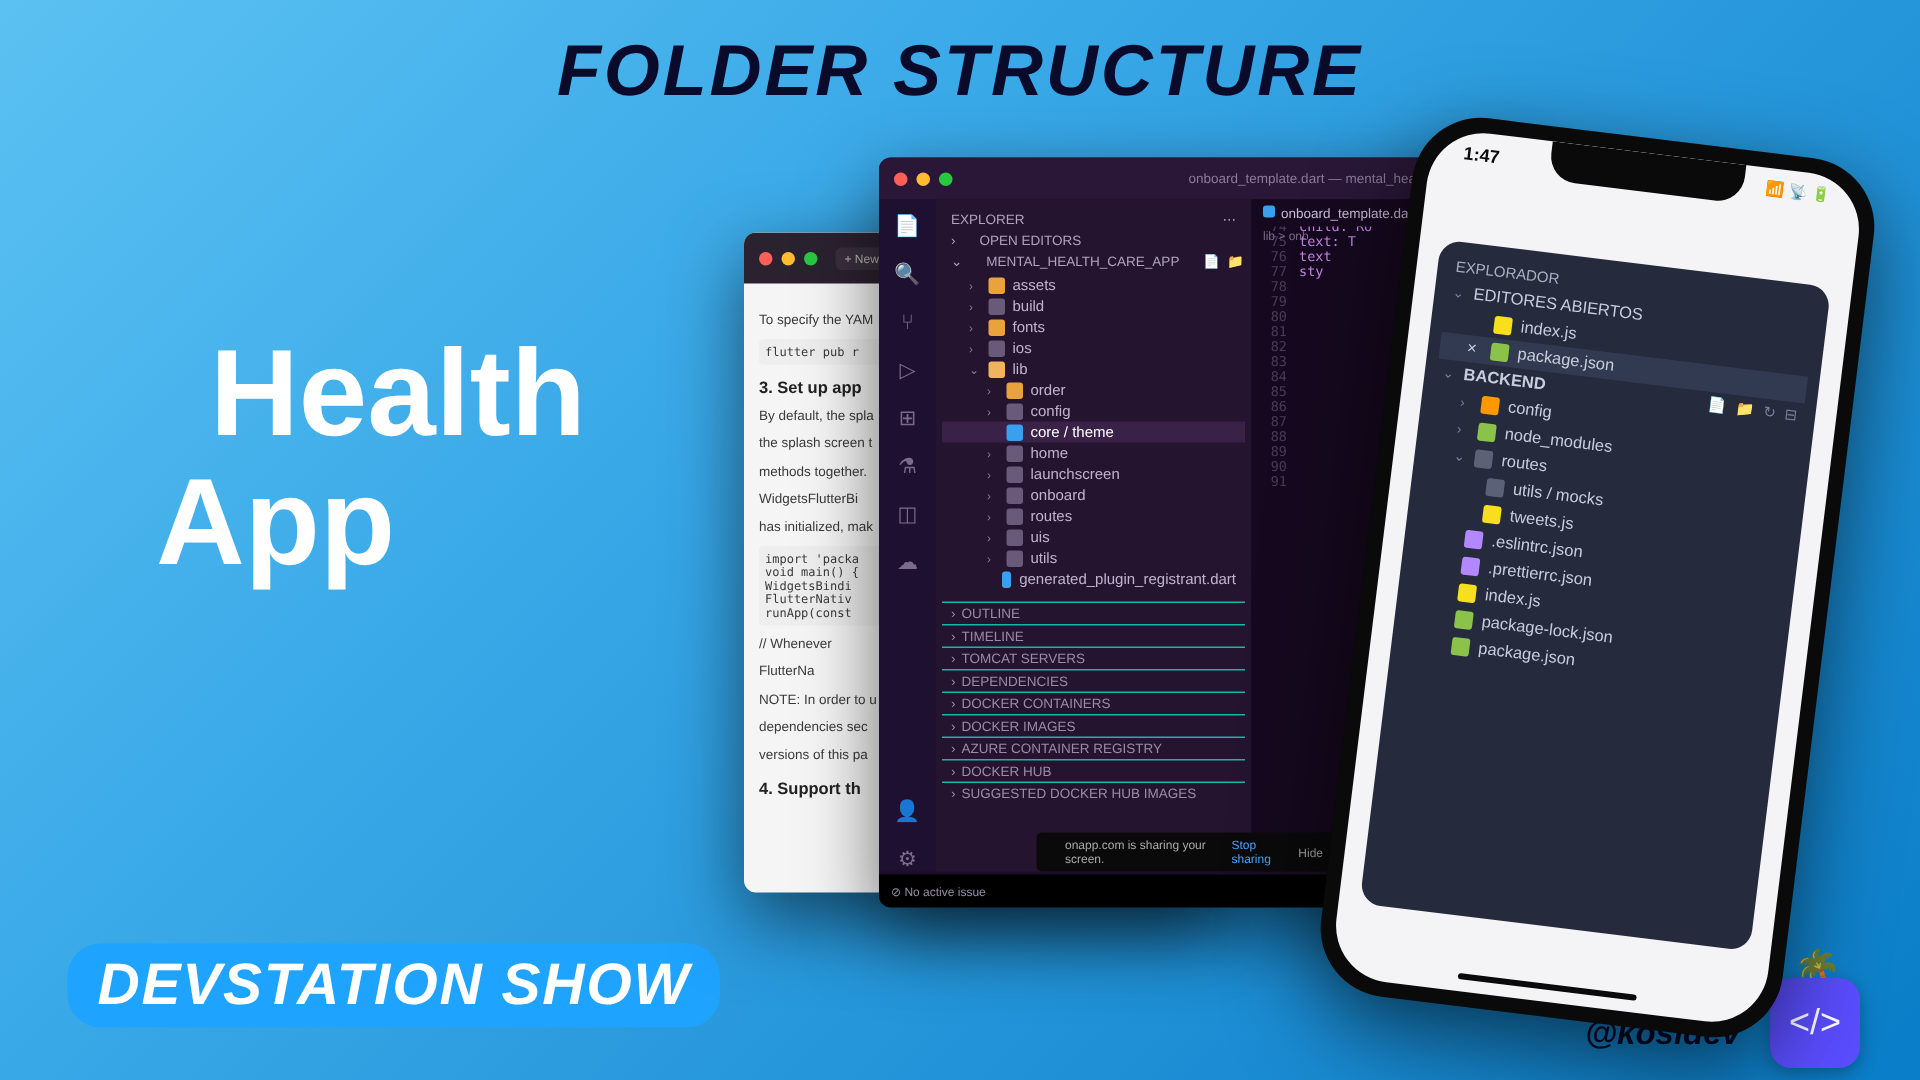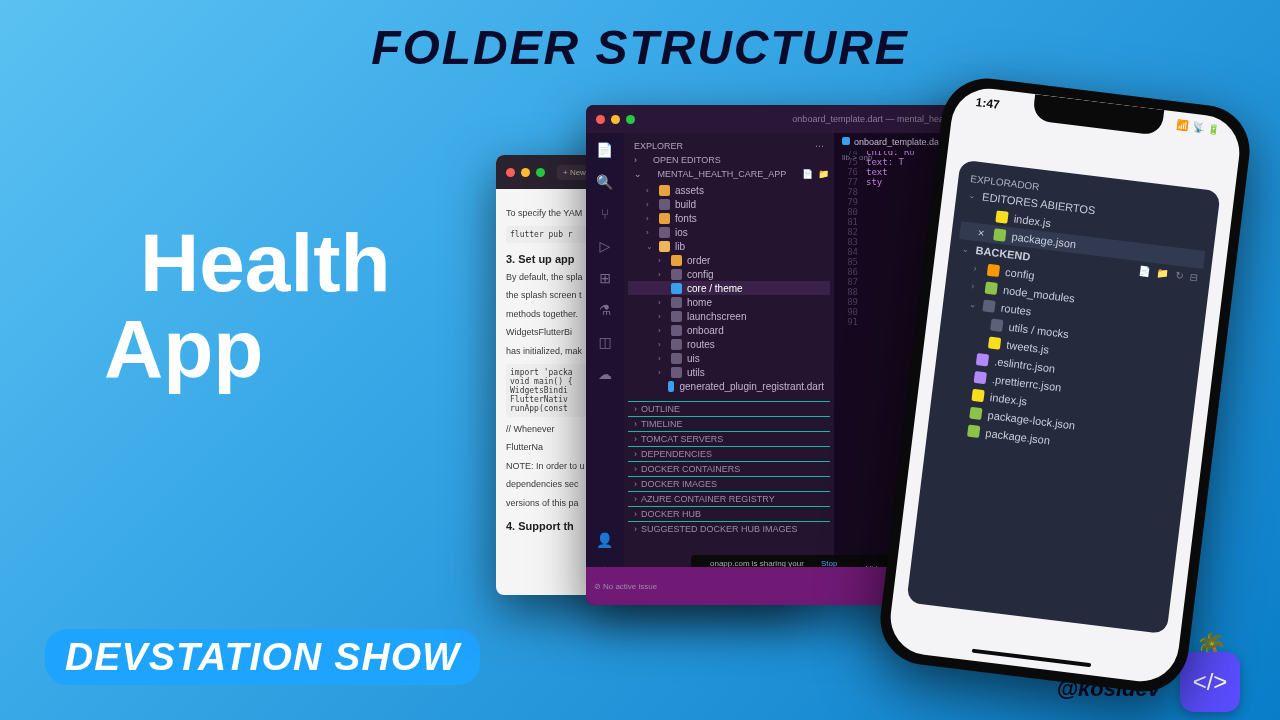--- a/index.html
+++ b/index.html
@@ -36,21 +36,21 @@
   .vsc .tree .chv{width:8px;font-size:8px;color:#8a7b9a;}
   .vsc .tree .fico{width:11px;height:11px;border-radius:2px;}
   .f-fold{background:#e8a33d;} .f-fold.o{background:#f0b45a;}
   .f-dart{background:#39a0ed;} .f-gray{background:#6a5a7a;}
   .vsc .code{flex:1;background:#16091f;padding:4px 6px;font-family:monospace;font-size:9px;}
   .vsc .code .ln{display:flex;gap:8px;} .vsc .code .num{color:#4a3b5a;width:18px;text-align:right;} .vsc .code .tk{color:#c080e0;}
   .vsc .tab{color:#c6b9d6;position:absolute;left:248px;top:28px;font-size:9px;display:flex;align-items:flex-start;gap:4px;padding:4px 8px;background:#16091f;}
   .vsc .crumb{position:absolute;left:248px;top:46px;font-size:8px;color:#7a6b8c;padding:2px 8px;}
   .vsc .sects{margin-top:6px;}
   .vsc .sect{padding:2px 6px;font-size:9px;color:#9a8baa;border-top:1px solid #14b8a6;}
-  .vsc .status{position:absolute;bottom:0;left:0;right:0;height:38px;background:#701a75;color:#9a8baa;font-size:8px;display:flex;align-items:center;padding:0 8px;gap:8px;}
+  .vsc .status{position:absolute;bottom:0;left:0;right:0;height:22px;background:#000000;color:#9a8baa;font-size:8px;display:flex;align-items:center;padding:0 8px;gap:8px;}
   .vsc .share{position:absolute;bottom:24px;left:50%;transform:translateX(-50%);background:#0a0a0a;color:#aaa;font-size:8px;padding:4px 19px;border-radius:4px;display:flex;gap:6px;align-items:center;}
   
   .phone{position:absolute;right:60px;top:90px;width:310px;height:590px;background:#0a0a0a;border-radius:46px;padding:10px;box-shadow:0 20px 60px rgba(0,0,0,.6);transform:rotate(7deg);}
   .phone .scr{width:100%;height:100%;background:#f4f4f7;border-radius:38px;overflow:hidden;position:relative;}
   .phone .notch{position:absolute;top:0;left:50%;transform:translateX(-50%);width:130px;height:26px;background:#0a0a0a;border-radius:0 0 18px 18px;z-index:5;}
   .phone .sbar{position:absolute;top:8px;left:0;right:0;display:flex;justify-content:space-between;padding:0 22px;font-size:12px;font-weight:700;color:#0a0a0a;}
   .phone .sbar .icons{display:flex;gap:3px;font-size:10px;}
   .phone .panel{position:absolute;top:74px;left:14px;right:14px;bottom:50px;background:#252a3d;border-radius:14px;padding:10px 8px;color:#c8cddb;font-size:11px;overflow:hidden;}
   .phone .panel .phdr{font-size:10px;color:#aab0c2;padding:2px 4px;}
   .phone .panel .prow{display:flex;align-items:center;gap:6px;padding:3px 4px;font-size:11px;}

